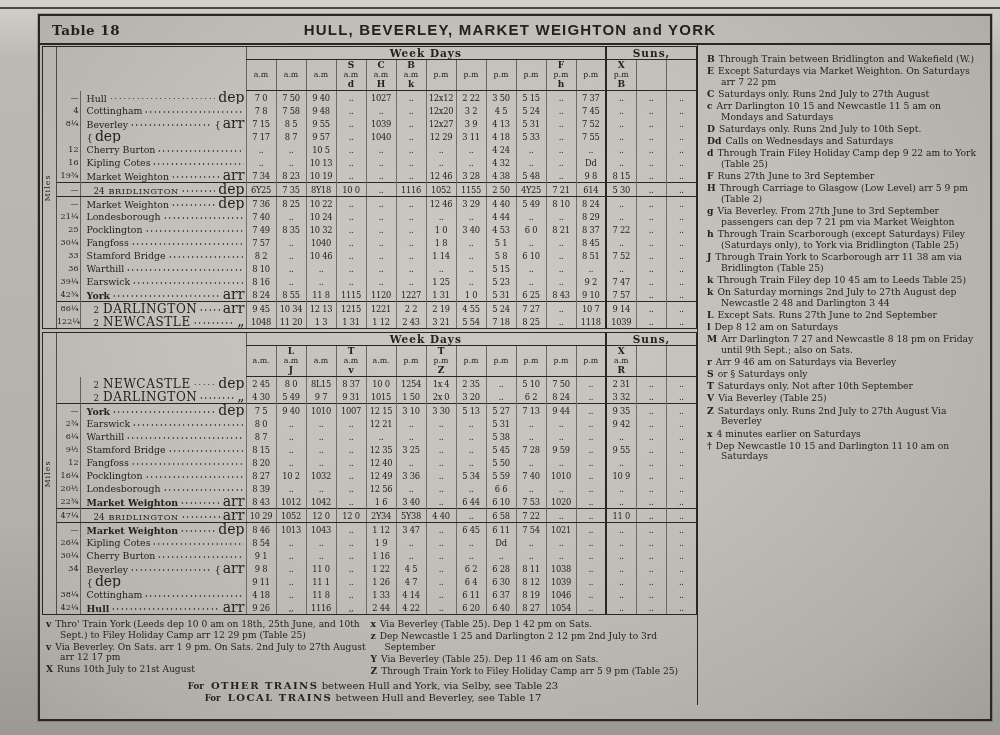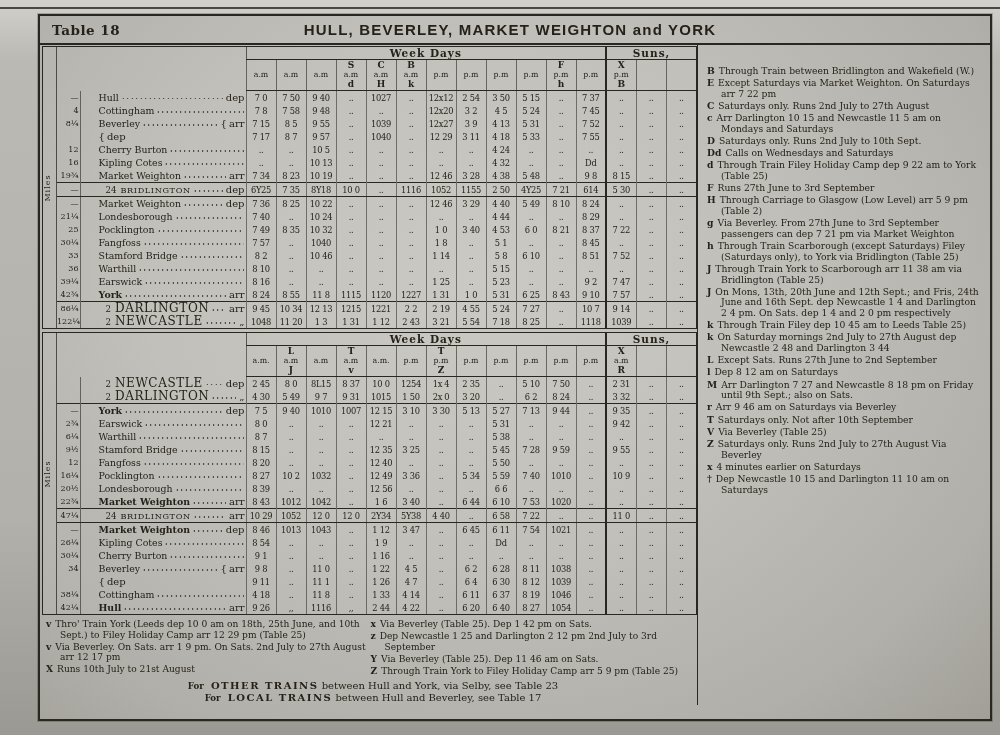--- a/index.html
+++ b/index.html
@@ -13,21 +13,21 @@
     position:absolute;left:10px;right:8px;top:14px;bottom:14px;
     background:radial-gradient(ellipse at 46% 38%, #c9c7c1 0%, #c0beb8 45%, #b1afa9 80%, #a29f99 100%);
     border:2px solid #2a2721; box-shadow:0 0 0 1px rgba(42,39,33,.25);margin-left:28px;
   }
   .head{display:flex;align-items:center;height:27px;border-bottom:2px solid #2a2721;padding:0 12px;}
   .tableno{font-weight:bold;font-size:13.5px;letter-spacing:.5px;width:200px;}
   .title{flex:1;text-align:center;font-family:"Liberation Sans",sans-serif;font-weight:bold;
          font-size:15px;letter-spacing:1.2px;margin-right:210px;}
   .content{display:flex;align-items:stretch;}
   .left{width:655px;border-right:1.5px solid #2a2721;padding:0 0 0 2px;}
-  .right{flex:1;padding:21px 6px 0 9px;}
+  .right{flex:1;padding:9px 6px 0 9px;}
 
   
   .tblwrap{position:relative;border:1.5px solid #2a2721;margin-top:1px;background:rgba(255,255,255,.04);}
   .tblwrap + .tblwrap{margin-top:3px;}
   .tblwrap::after{content:"";position:absolute;left:13px;top:0;bottom:0;width:1px;background:rgba(42,39,33,.75);}
   .mileslabel{position:absolute;left:0px;top:50%;transform:translateY(-50%) rotate(180deg);
       writing-mode:vertical-rl;font-size:8px;letter-spacing:1px;width:13px;text-align:center;}
   table{border-collapse:collapse;table-layout:fixed;margin-left:14px;width:calc(100% - 14px);}
   th,td{padding:0;font-weight:normal;vertical-align:middle;}
   col.c-miles{width:23px;} col.c-station{width:166px;}
@@ -39,25 +39,25 @@
   th.colhead.sunfirst{border-left:2px solid #2a2721;}
   .colhead div{text-align:center;}
   .colhead .t,.colhead .b{font-size:9px;font-weight:bold;height:9px;line-height:9px;}
   .colhead .u{font-size:7.8px;height:10px;line-height:10px;}
   td.miles{font-size:8px;text-align:right;padding-right:1px;height:13px;white-space:nowrap;overflow:hidden;}
   td.station{border-left:1px solid rgba(42,39,33,.6);overflow:hidden;}
   td.time{font-size:8.3px;text-align:center;border-left:1px solid rgba(42,39,33,.55);
           height:13px;white-space:nowrap;overflow:hidden;letter-spacing:-.3px;}
   td.time.sunfirst{border-left:2px solid #2a2721;}
   .stline{display:flex;align-items:baseline;font-size:9.4px;white-space:nowrap;overflow:hidden;
-          height:13px;line-height:13px;padding-left:18px;}
+          height:13px;line-height:13px;padding-left:6px;}
   .nm.caps{text-transform:uppercase;font-size:12px;letter-spacing:.6px;}
   .nm.bd{font-weight:bold;text-align:right;}
   .pre{margin:0 4px 0 7px;font-size:8.6px;}
-  .sfx{font-size:10px;margin-left:1px;padding-right:1px;}
+  .sfx{font-size:14px;margin-left:1px;padding-right:1px;}
   .brace{font-size:10px;margin-right:1px;}
   .leader{flex:1;min-width:4px;height:5px;align-self:flex-end;margin:0 2px 3px 2px;
     background-image:radial-gradient(circle,#2a2721 0.7px, transparent 0.9px);
     background-size:4.5px 4.5px;background-repeat:repeat-x;background-position:left bottom;}
   tr.brid td{border-top:1px solid #2a2721;border-bottom:1px solid #2a2721;}
   tr.sec td,tr.below td{border-top:1px solid #2a2721;}
   tr.brid .nm{text-transform:uppercase;font-size:8.2px;letter-spacing:.6px;}
 
   
   ul.notes{list-style:none;margin:0;padding:0;font-size:9.2px;line-height:1.16;}
@@ -203,21 +203,21 @@
                     <span class="sfx">dep</span>
                   </div>
                 </td>
                 <td class="time">7 0</td>
                 <td class="time">7 50</td>
                 <td class="time">9 40</td>
                 <td class="time">..</td>
                 <td class="time">1027</td>
                 <td class="time">..</td>
                 <td class="time">12x12</td>
-                <td class="time">2 54</td>
+                <td class="time">2 22</td>
                 <td class="time">3 50</td>
                 <td class="time">5 15</td>
                 <td class="time">..</td>
                 <td class="time">7 37</td>
                 <td class="time sunfirst">..</td>
                 <td class="time">..</td>
                 <td class="time">..</td>
               </tr>
               <tr>
                 <td class="miles">4</td>
@@ -1235,27 +1235,27 @@
           <li><span class="nkey">C</span><span class="ntxt">Saturdays only. Runs 2nd July to 27th August</span></li>
           <li><span class="nkey">c</span><span class="ntxt">Arr Darlington 10 15 and Newcastle 11 5 am on Mondays and Saturdays</span></li>
           <li><span class="nkey">D</span><span class="ntxt">Saturdays only. Runs 2nd July to 10th Sept.</span></li>
           <li><span class="nkey">Dd</span><span class="ntxt">Calls on Wednesdays and Saturdays</span></li>
           <li><span class="nkey">d</span><span class="ntxt">Through Train Filey Holiday Camp dep 9 22 am to York (Table 25)</span></li>
           <li><span class="nkey">F</span><span class="ntxt">Runs 27th June to 3rd September</span></li>
           <li><span class="nkey">H</span><span class="ntxt">Through Carriage to Glasgow (Low Level) arr 5 9 pm (Table 2)</span></li>
           <li><span class="nkey">g</span><span class="ntxt">Via Beverley. From 27th June to 3rd September passengers can dep 7 21 pm via Market Weighton</span></li>
           <li><span class="nkey">h</span><span class="ntxt">Through Train Scarborough (except Saturdays) Filey (Saturdays only), to York via Bridlington (Table 25)</span></li>
           <li><span class="nkey">J</span><span class="ntxt">Through Train York to Scarborough arr 11 38 am via Bridlington (Table 25)</span></li>
-          <li><span class="nkey">J</span><span class="ntxt">On Mons, 13th, 20th June and 12th Sept.; and Fris, 24th June and 16th Sept. dep Newcastle 1 4 and Darlington 2 4 pm. On Sats. dep 1 4 and 2 0 pm respectively</span></li>
           <li><span class="nkey">k</span><span class="ntxt">Through Train Filey dep 10 45 am to Leeds Table 25)</span></li>
           <li><span class="nkey">k</span><span class="ntxt">On Saturday mornings 2nd July to 27th August dep Newcastle 2 48 and Darlington 3 44</span></li>
           <li><span class="nkey">L</span><span class="ntxt">Except Sats. Runs 27th June to 2nd September</span></li>
           <li><span class="nkey">l</span><span class="ntxt">Dep 8 12 am on Saturdays</span></li>
           <li><span class="nkey">M</span><span class="ntxt">Arr Darlington 7 27 and Newcastle 8 18 pm on Friday until 9th Sept.; also on Sats.</span></li>
           <li><span class="nkey">r</span><span class="ntxt">Arr 9 46 am on Saturdays via Beverley</span></li>
+          <li><span class="nkey">S</span><span class="ntxt">or § Saturdays only</span></li>
           <li><span class="nkey">T</span><span class="ntxt">Saturdays only. Not after 10th September</span></li>
           <li><span class="nkey">V</span><span class="ntxt">Via Beverley (Table 25)</span></li>
         </ul>
       <ul class="notes notes-extra">
           <li><span class="nkey">Z</span><span class="ntxt">Saturdays only. Runs 2nd July to 27th August Via Beverley</span></li>
           <li><span class="nkey">x</span><span class="ntxt">4 minutes earlier on Saturdays</span></li>
           <li><span class="nkey">†</span><span class="ntxt">Dep Newcastle 10 15 and Darlington 11 10 am on Saturdays</span></li>
         </ul>
     </div>
   </div>

